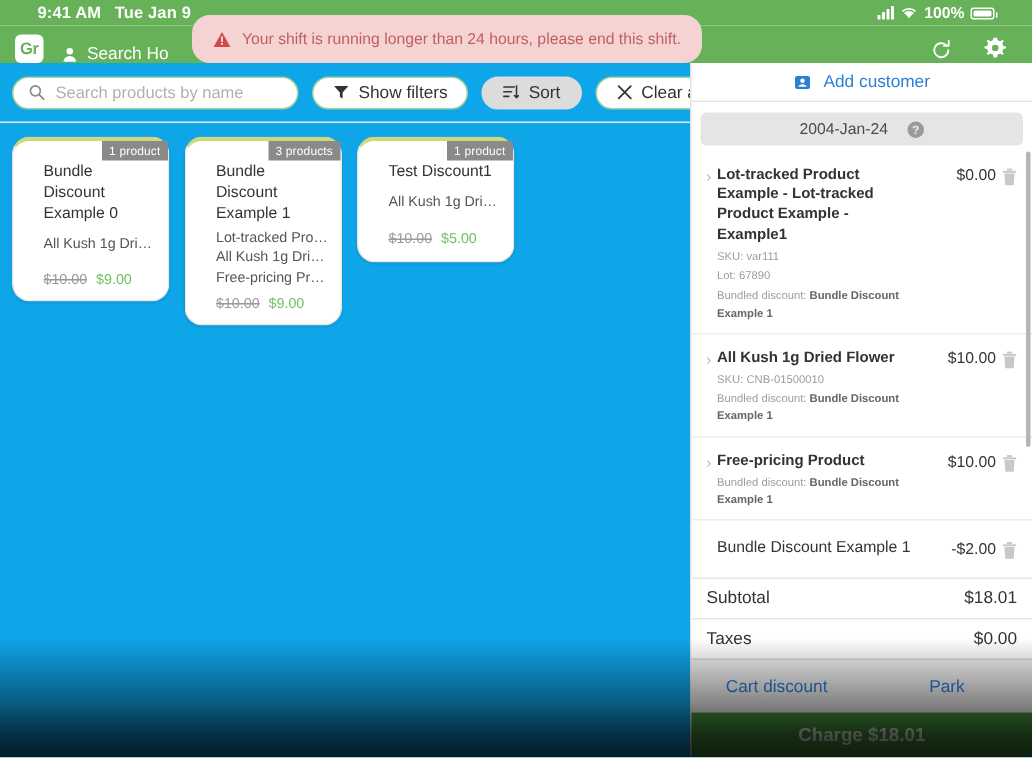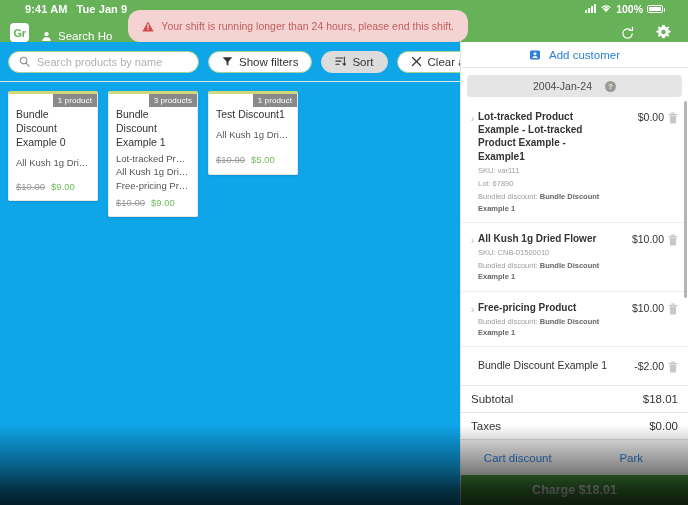--- a/index.html
+++ b/index.html
@@ -59,23 +59,23 @@
     height: 22px; border-radius: 12px; display: flex; align-items: center;
     gap: 6px; padding: 0 13px; font-size: 11.5px; color: #333; cursor: pointer; white-space: nowrap;
   }
   .pill.solid { background: #dcdcdc; border: 1px solid #dcdcdc; }
   .pill.outline { background: #fff; border: 1px solid #9fd39a; }
 
   .divider { height: 1px; background: #e6e6e6; width: 100%; }
 
   .grid { display: flex; gap: 10px; padding: 9px 8px 0 8px; align-items: flex-start; }
   .card {
-    width: 90px; background: #fff; border: 1px solid #e8e8e8;
-    border-top: 3px solid #cdd97a; border-radius: 2px;
-    box-shadow: 0 1px 2px rgba(0,0,0,.10); position: relative; padding: 0 0 8px 0;
+    width: 105px; background: #fff; border: 1px solid #e8e8e8;
+    border-top: 3px solid #cdd97a; border-radius: 12px;
+    box-shadow: 0 1px 2px rgba(0,0,0,.10); position: relative; padding: 0 0 8px 13px;
     min-height: 84px;
   }
   .card-badge {
     position: absolute; top: 0; right: 0; background: #8a8a8a; color: #fff;
     font-size: 8px; padding: 2px 5px; letter-spacing: .1px;
   }
   .card-title { font-size: 10.5px; color: #333; line-height: 1.32; padding: 14px 7px 0 7px; }
   .card-items { padding: 6px 7px 0 7px; }
   .card-items .ci { font-size: 9.5px; color: #555; line-height: 1.45; white-space: nowrap; overflow: hidden; text-overflow: ellipsis; }
   .card-price { padding: 12px 7px 0 7px; font-size: 9.5px; display: flex; gap: 6px; align-items: baseline; }

